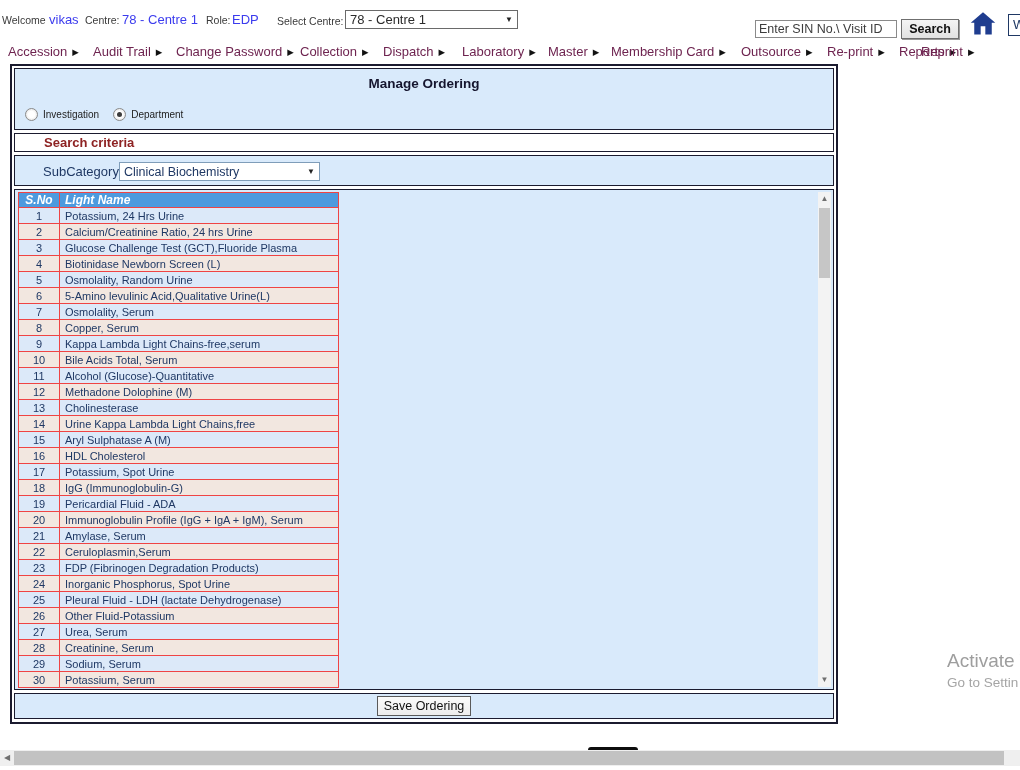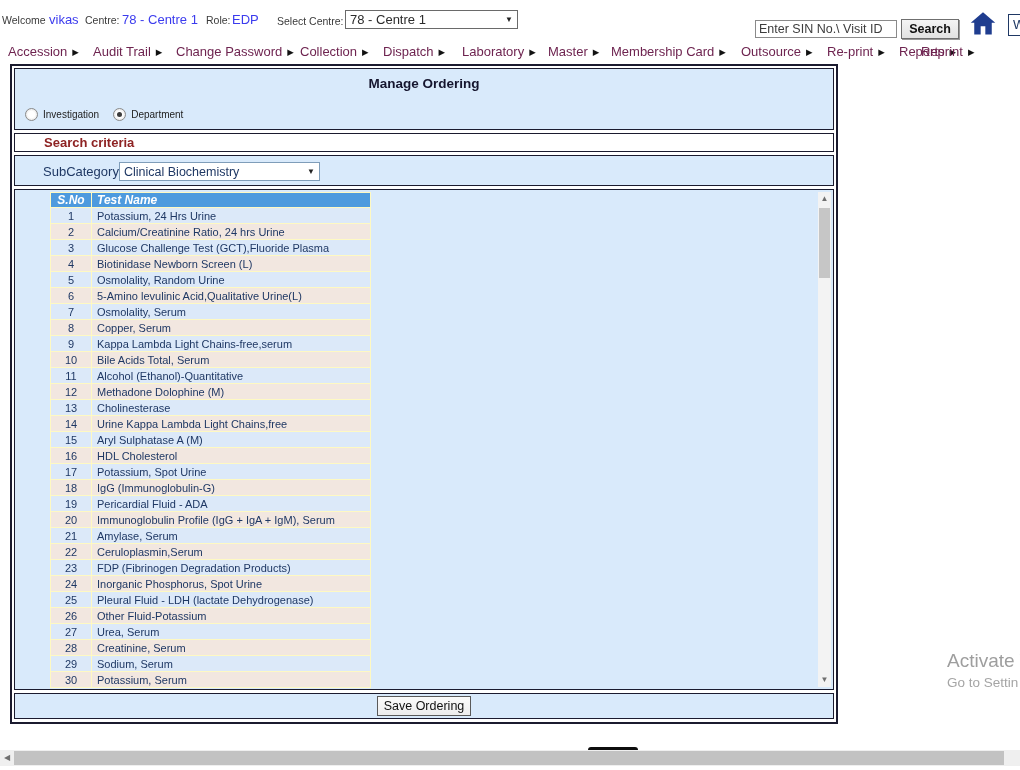--- a/index.html
+++ b/index.html
@@ -54,21 +54,21 @@
   .subcat-sel { left:104px; top:6px; width:201px; border:1px solid #7f9db9; }
   .subcat-sel .sel-text { color:#1f3864; font-size:12.5px; }
   .boxD { height:501px; margin-bottom:3px; overflow:hidden; }
   .boxE { height:26px; }
   .save-btn { display:block; margin:2px auto; width:94px; height:20px;
          background:linear-gradient(#fbfbfb,#ededed); border:1px solid #5a5a5a;
          font-size:12.5px; color:#111; text-align:center; line-height:18px; cursor:pointer; }
 
   
   .items-table { position:absolute; left:3px; top:2px; border-collapse:separate;
-         border-spacing:1px; background:#fef9c3;margin-left:32px; }
+         border-spacing:1px; background:#ef4444; }
   .items-table th { background:#4d9ade; color:#fff; font-size:12px; font-weight:bold;
          font-style:italic; height:14px; text-align:center; padding:0 2px; }
   .items-table td { height:15px; font-size:11px; color:#1f3864; padding:0 2px; white-space:nowrap; }
   .items-table .c-sno { width:40px; text-align:center; }
   .items-table .c-name { width:278px; text-align:left; padding-left:5px; }
   .row-odd td { background:#dce9f9; }
   .row-even td { background:#f2e7e0; }
 
   
   .vscroll { position:absolute; right:2px; top:2px; bottom:2px; width:13px; background:#f3f3f3; }
@@ -161,21 +161,21 @@
         <span class="sel-text">Clinical Biochemistry</span>
         <span class="sel-arrow">▼</span>
       </div>
     </div>
 
     <div class="pbox boxD">
       <table class="items-table">
         <thead>
           <tr>
             <th class="c-sno">S.No</th>
-            <th class="c-name">Test Name</th>
+            <th class="c-name">Light Name</th>
           </tr>
         </thead>
         <tbody id="items-tbody">
             <tr class="row-odd">
               <td class="c-sno">1</td>
               <td class="c-name">Potassium, 24 Hrs Urine</td>
             </tr>
             <tr class="row-even">
               <td class="c-sno">2</td>
               <td class="c-name">Calcium/Creatinine Ratio, 24 hrs Urine</td>
@@ -207,21 +207,21 @@
             <tr class="row-odd">
               <td class="c-sno">9</td>
               <td class="c-name">Kappa Lambda Light Chains-free,serum</td>
             </tr>
             <tr class="row-even">
               <td class="c-sno">10</td>
               <td class="c-name">Bile Acids Total, Serum</td>
             </tr>
             <tr class="row-odd">
               <td class="c-sno">11</td>
-              <td class="c-name">Alcohol (Ethanol)-Quantitative</td>
+              <td class="c-name">Alcohol (Glucose)-Quantitative</td>
             </tr>
             <tr class="row-even">
               <td class="c-sno">12</td>
               <td class="c-name">Methadone Dolophine (M)</td>
             </tr>
             <tr class="row-odd">
               <td class="c-sno">13</td>
               <td class="c-name">Cholinesterase</td>
             </tr>
             <tr class="row-even">

